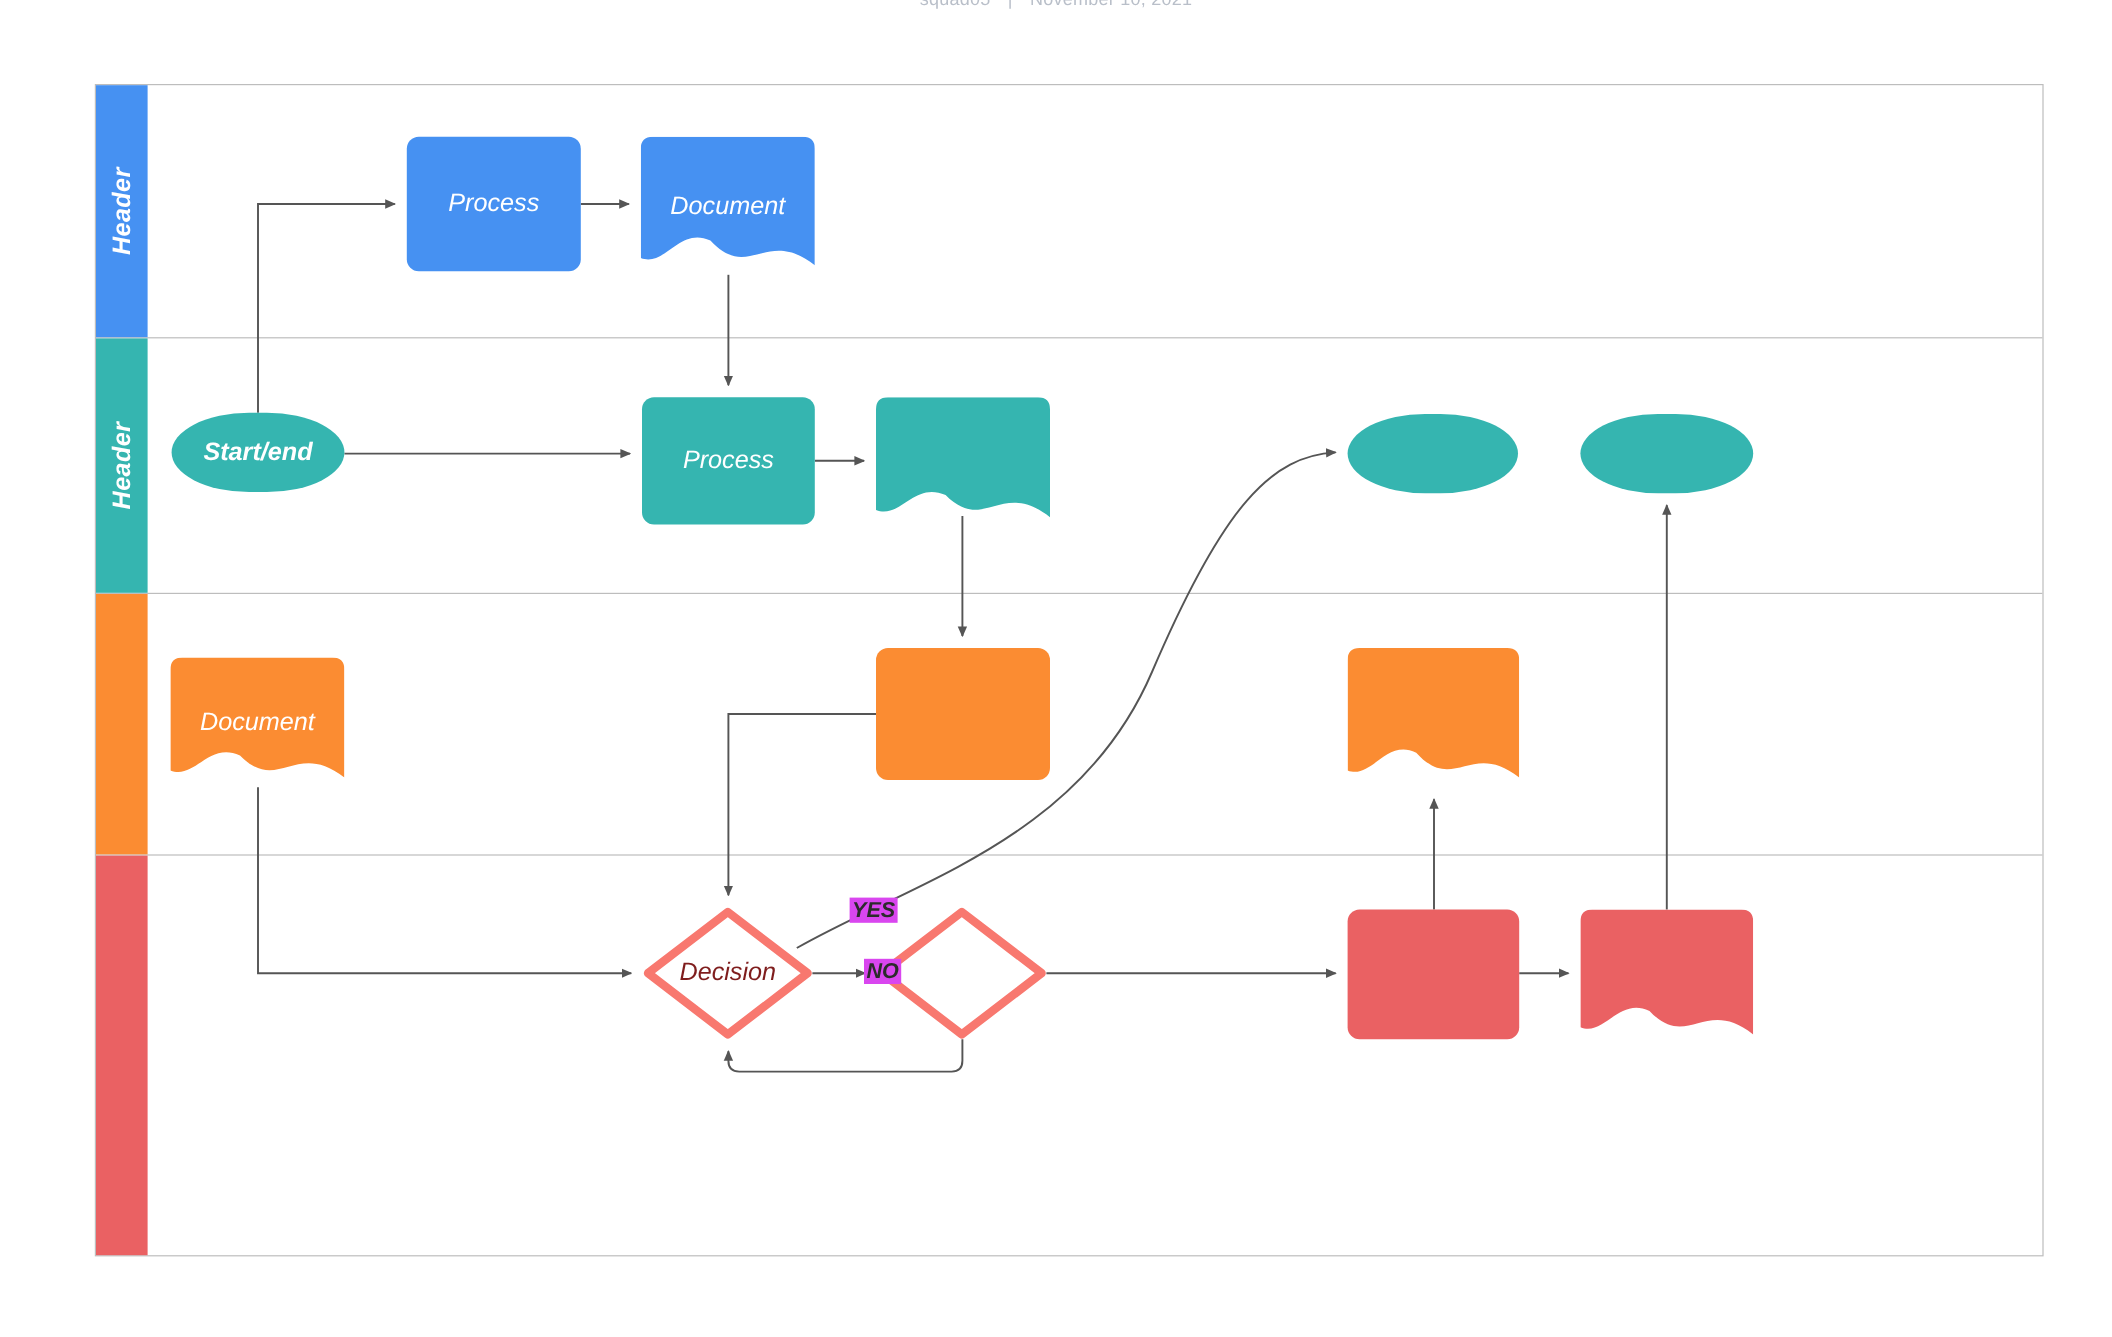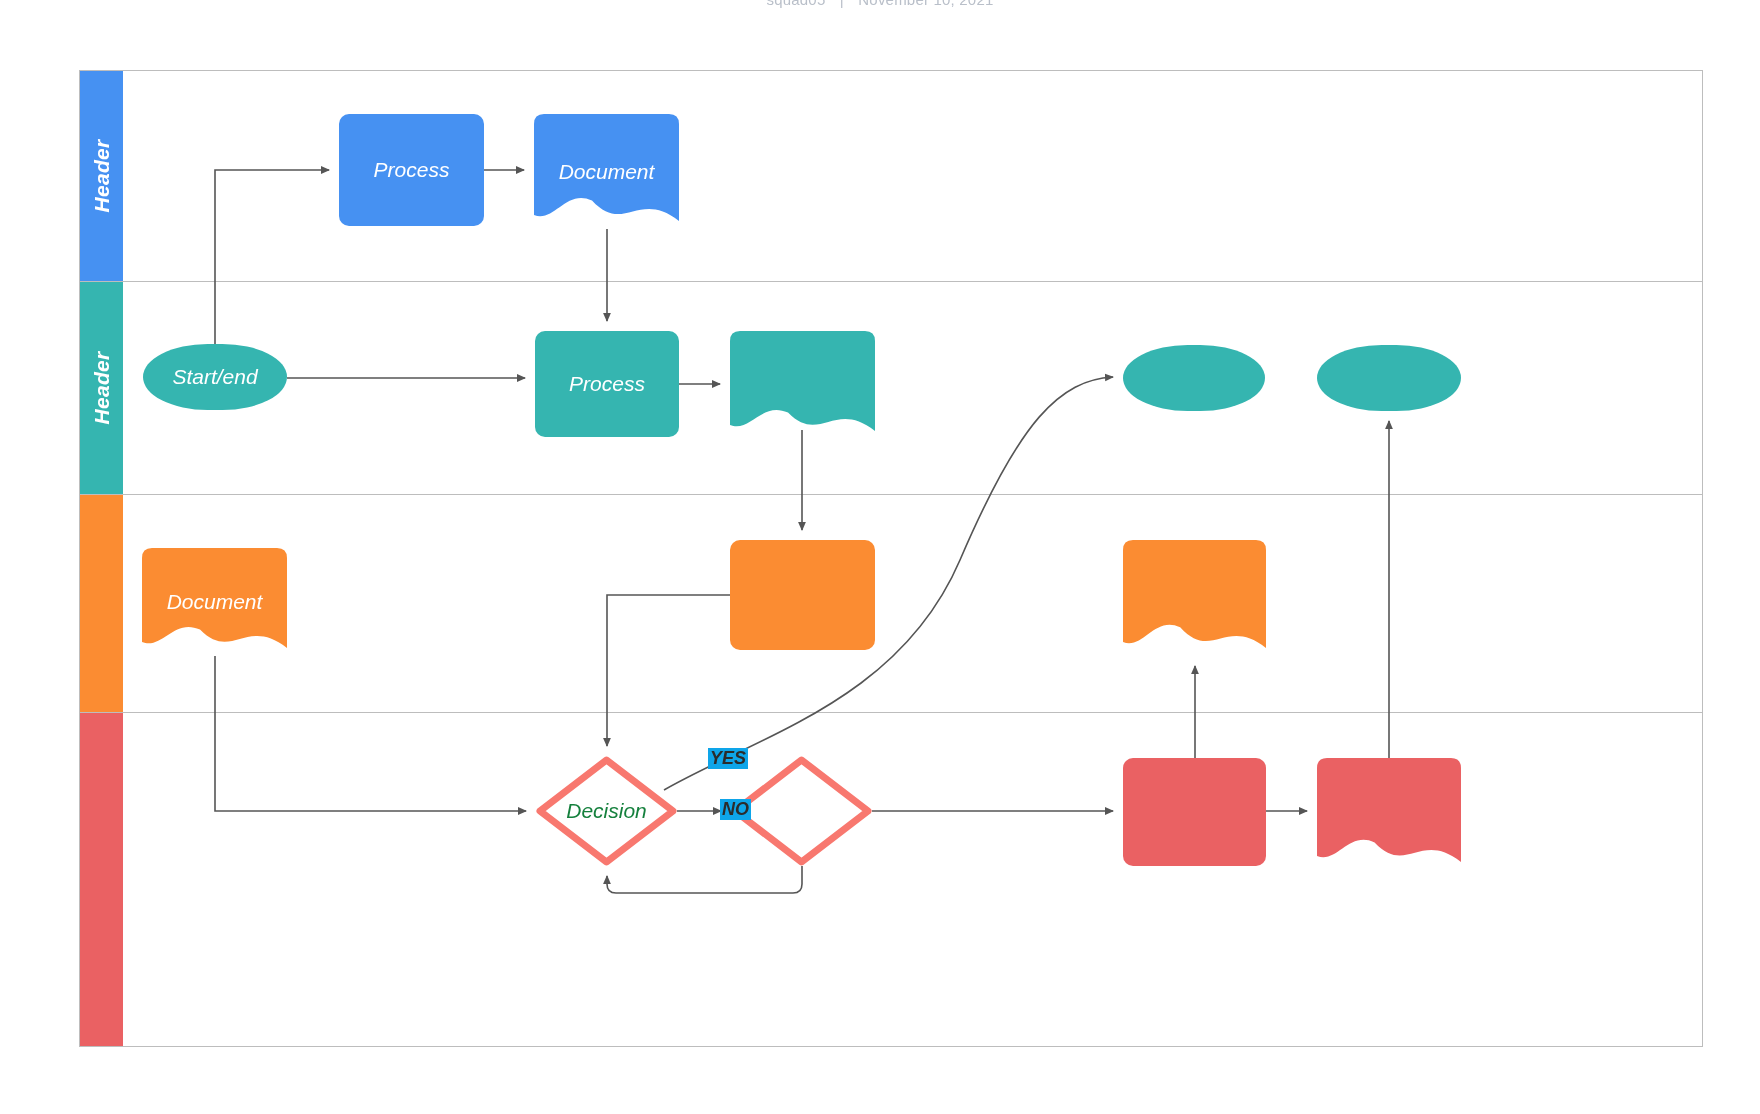--- a/index.html
+++ b/index.html
@@ -100,24 +100,24 @@
 
   .node-label {
     color: #ffffff;
     font-style: italic;
     font-size: 21px;
     font-family: "Liberation Sans", sans-serif;
     text-align: center;
     line-height: 1.1;
     user-select: none;
   }
-  .node-label.dark { color: #15803d; }
+  .node-label.dark { color: #7f1d1d; }
 
   .shape-process { border-radius: 10px; }
-  .shape-terminator { border-radius: 90px / 46px; }
+  .shape-terminator { border-radius: 90px / 46px; font-weight: bold; }
 
   .shape-doc-svg,
   .shape-diamond-svg {
     position: absolute;
     left: 0;
     top: 0;
     width: 100%;
     height: 100%;
   }
   .doc-wrap, .diamond-wrap { background: transparent; }
@@ -126,21 +126,21 @@
 
   
   .edge-label {
     position: absolute;
     font-weight: bold;
     font-style: italic;
     font-size: 18px;
     color: #2b2b2b;
     font-family: "Liberation Sans", sans-serif;
     white-space: nowrap;
-    background: #0ea5e9;
+    background: #d946ef;
     padding: 0 2px;
   }
 </style>
 </head>
 <body>
 
 <div id="canvas">
 
   <div class="meta-line">
     <span>squad05</span>

